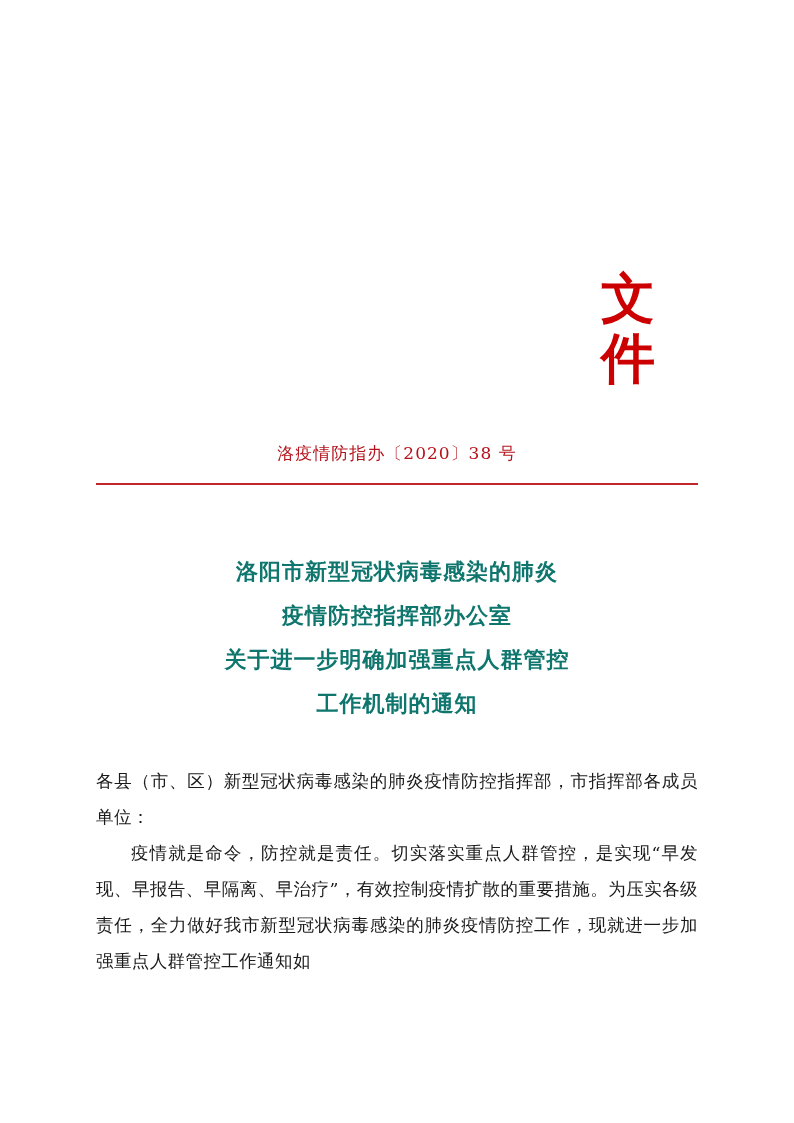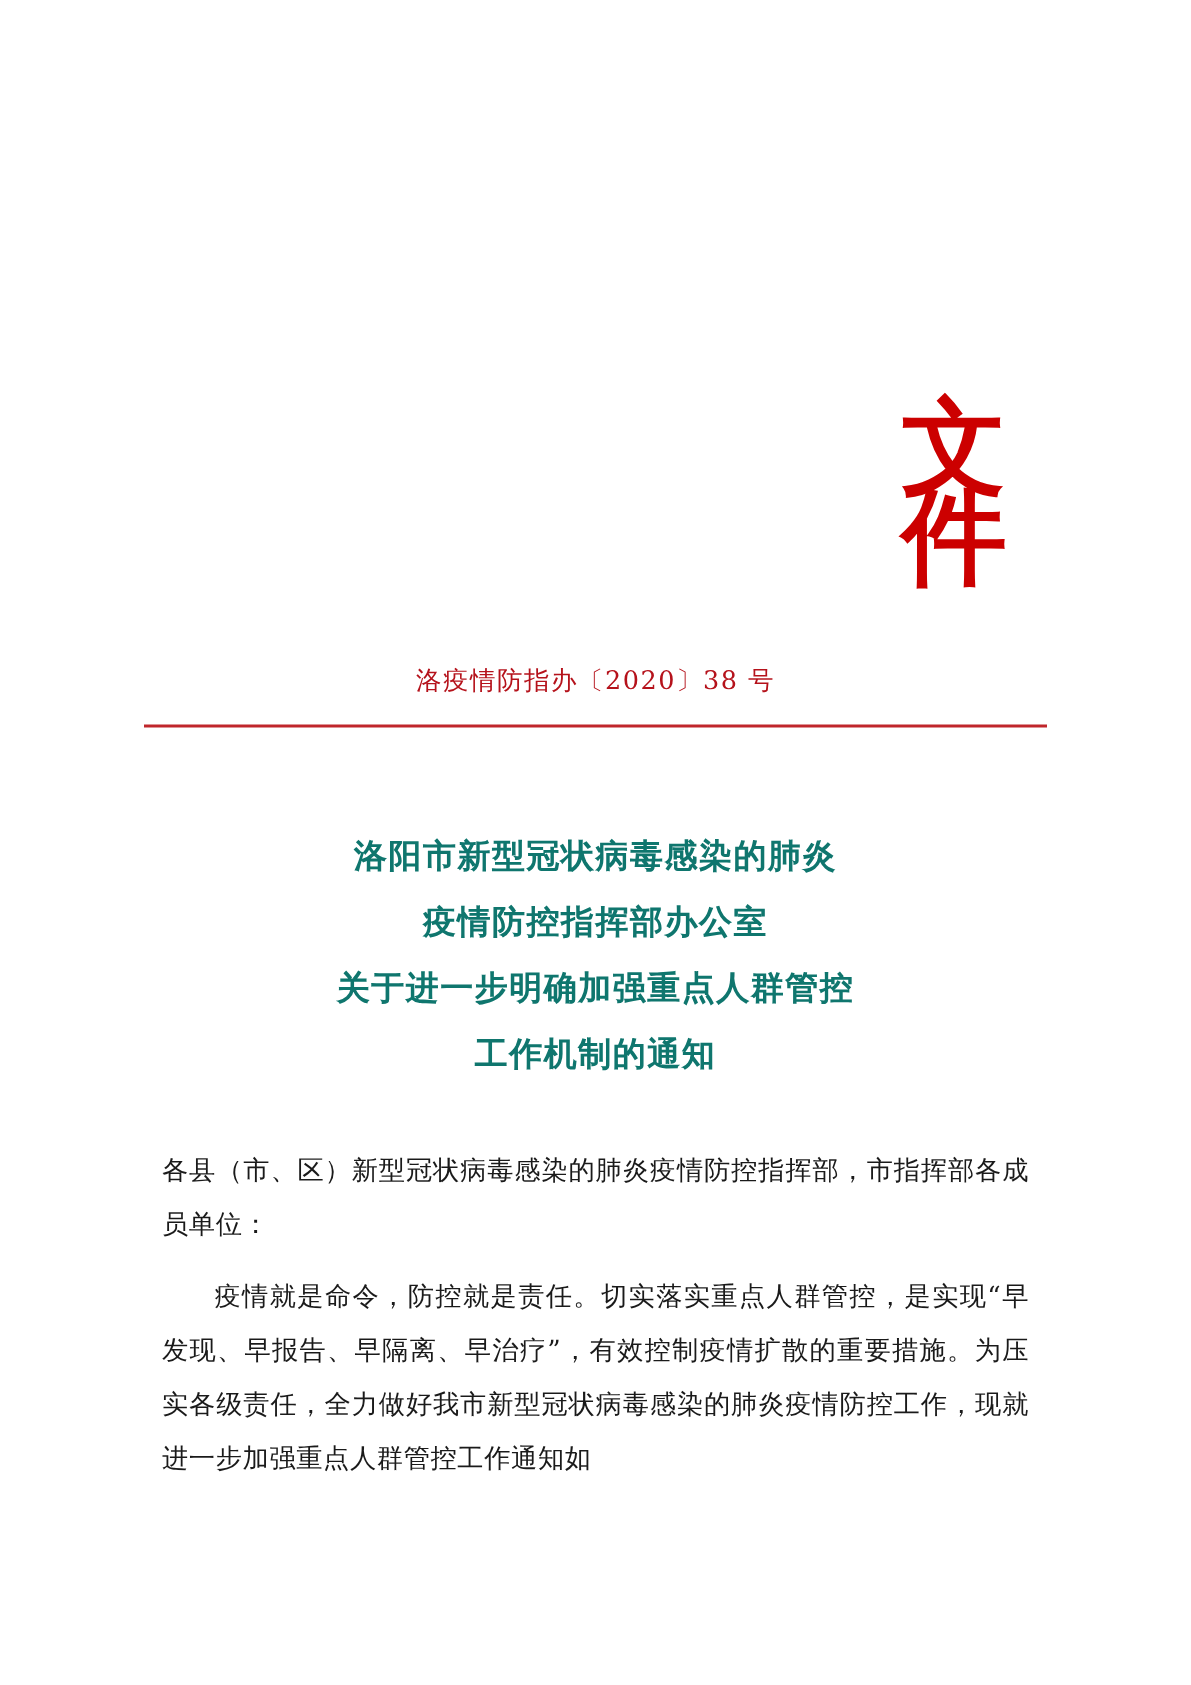--- a/index.html
+++ b/index.html
@@ -45,21 +45,21 @@
     white-space: pre-line;
   }
 
   .masthead-suffix {
     position: absolute;
     left: 505px;
     top: 36px;
     color: #cc0000;
     font-family: "DejaVu Serif", "Liberation Serif", serif;
     font-weight: 700;
-    font-size: 70px;
+    font-size: 54px;
     line-height: 60px;
     letter-spacing: 1px;
   }
 
   
   .docnum {
     margin-top: 60px;
     text-align: center;
     color: #b5121b;
     font-size: 17px;
@@ -91,21 +91,21 @@
   .body-text {
     margin-top: 38px;
     font-size: 17.5px;
     line-height: 36px;
     color: #1a1a1a;
     letter-spacing: 0.4px;
     text-align: justify;
     font-family: "DejaVu Serif", "Liberation Serif", serif;
   }
   .body-text p {
-    margin: 12px;
+    margin: 0;
   }
   .body-text p.indent {
     text-indent: 2em;
   }
 </style>
 </head>
 <body>
 
 <div class="page">
 

